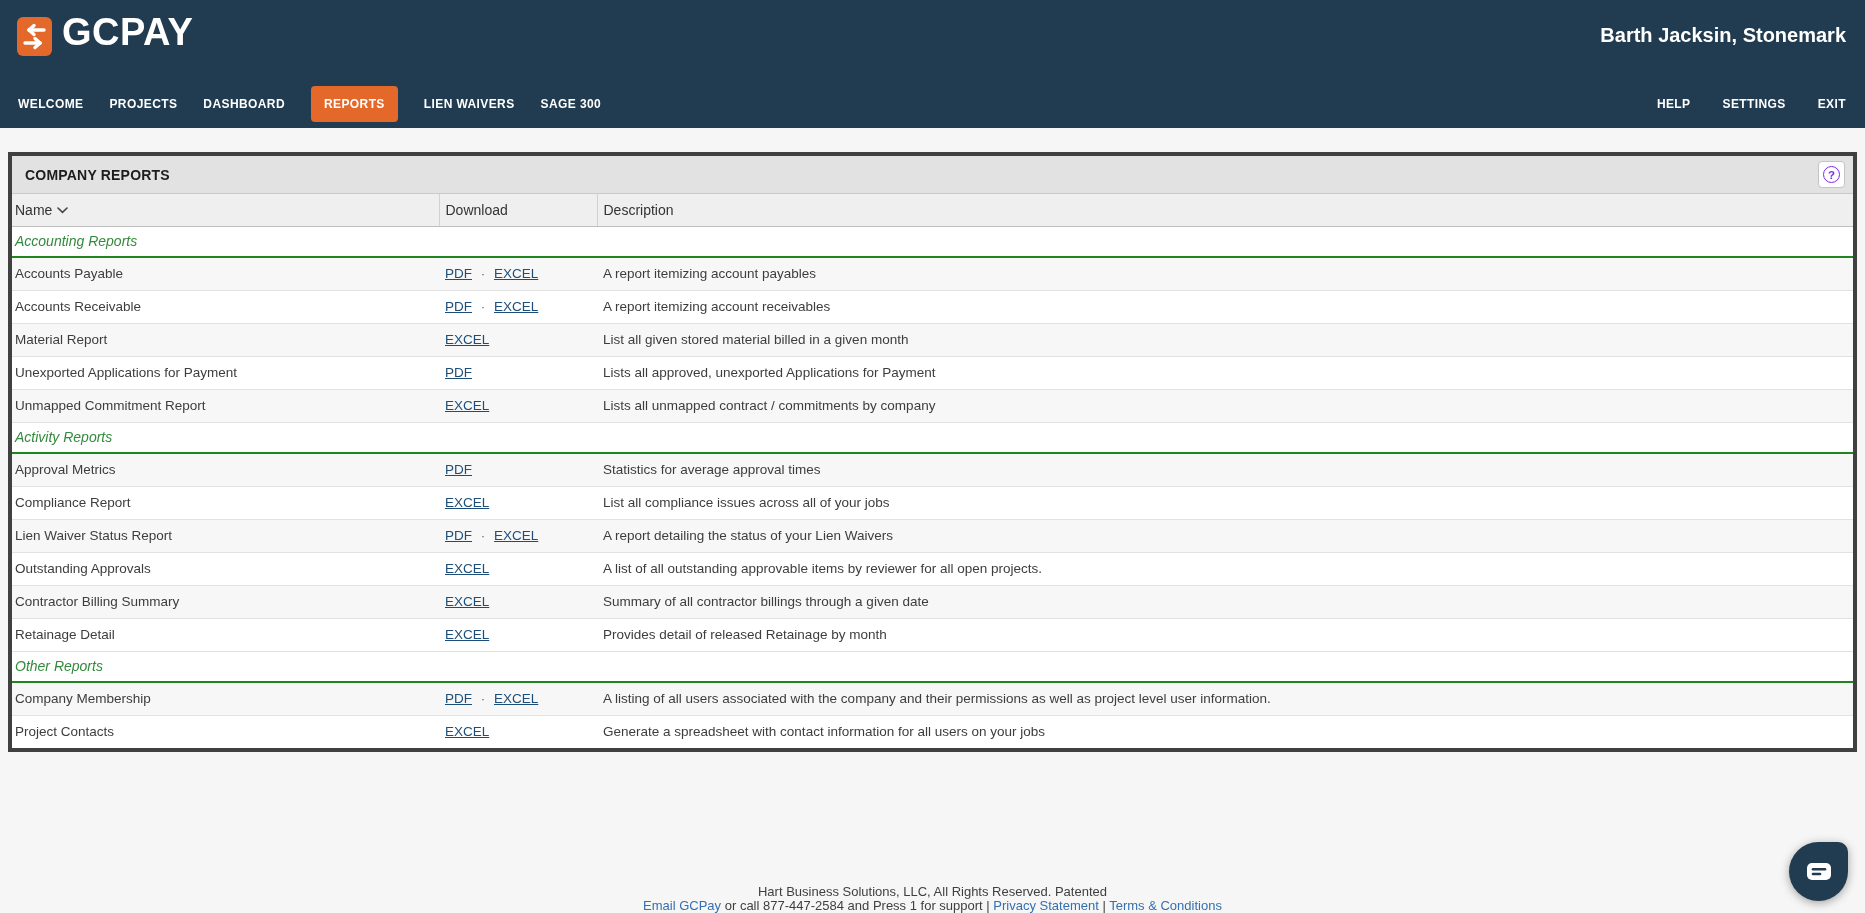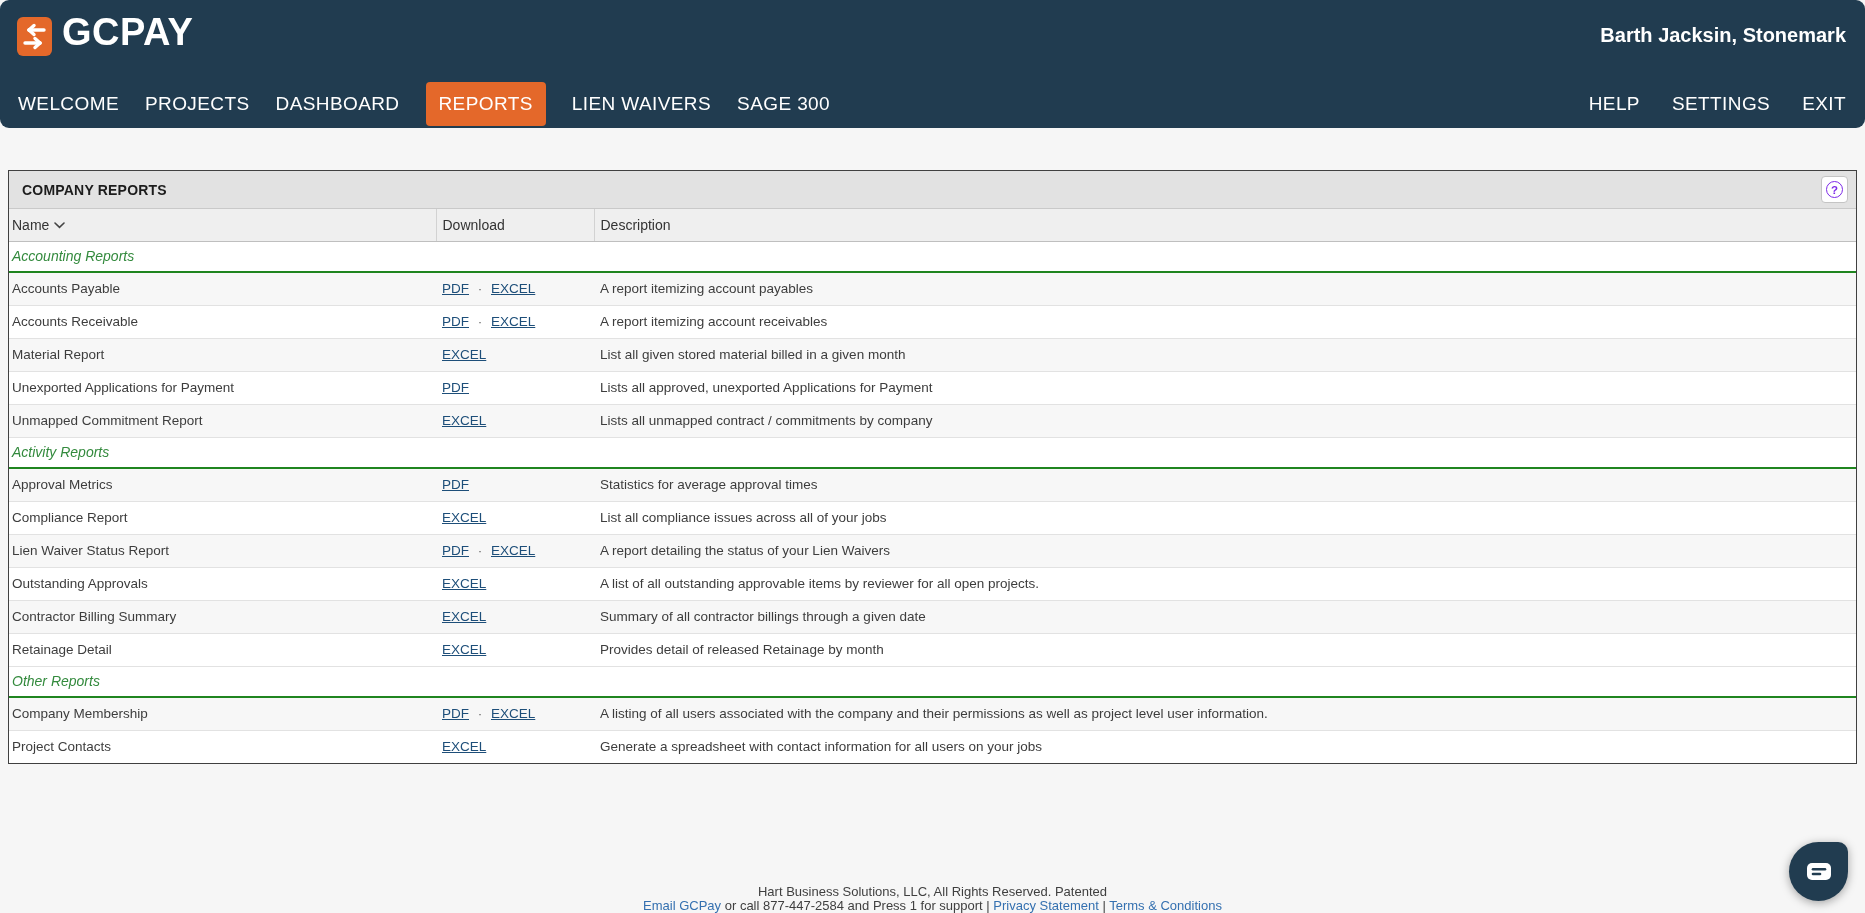--- a/index.html
+++ b/index.html
@@ -1,36 +1,36 @@
 <!DOCTYPE html>
 <html><head>
 <meta charset="utf-8">
 <style>
   * { margin:0; padding:0; box-sizing:border-box; }
   html,body { width:1865px; height:913px; }
   body { font-family:"Liberation Sans", sans-serif; background:#f6f6f6; }
   .page { position:relative; width:1865px; height:913px; overflow:hidden; }
 
   
-  .topbar { position:absolute; top:0; left:0; width:100%; height:128px; background:#213c50;border-radius:9px; }
+  .topbar { position:absolute; top:0; left:0; width:100%; height:128px; background:#213c50; }
   .logo-box { position:absolute; left:17px; top:17px; width:35px; height:39px;
               background:#e4682a; border-radius:6px; display:flex; align-items:center; justify-content:center; }
   .logo-text { position:absolute; left:62px; top:11px; color:#fff; font-size:38px; font-weight:700; letter-spacing:.5px; }
   .username { position:absolute; right:19px; top:24px; color:#fff; font-size:20px; font-weight:700; }
   .nav { position:absolute; bottom:0; height:48px; display:flex; align-items:center; }
   .nav-left { left:18px; }
   .nav-right { right:19px; }
-  .nav a { color:#fff; font-size:19px; font-weight:400; letter-spacing:.4px; text-decoration:none;
+  .nav a { color:#fff; font-size:12px; font-weight:700; letter-spacing:.4px; text-decoration:none;
            margin-right:26px; white-space:nowrap; cursor:pointer; }
   .nav-right a { margin-right:0; margin-left:32px; }
   .nav a.active { background:#e4682a; border-radius:4px; padding:11px 13px; }
 
   
-  .panel { position:absolute; left:8px; top:170px; width:1849px; background:#fff;
-           border:1px solid #404040; }
+  .panel { position:absolute; left:8px; top:152px; width:1849px; background:#fff;
+           border:4px solid #404040; }
   .panel-title-bar { position:relative; height:38px; background:#e2e2e2; border-bottom:1px solid #c9c9c9; }
   .panel-title { position:absolute; left:13px; top:11px; font-size:14px; font-weight:700; color:#1c1c1c; letter-spacing:.2px; }
   .help-btn { position:absolute; right:8px; top:5px; width:27px; height:27px; background:#fff;
               border:1px solid #c4c4c4; border-radius:4px; display:flex; align-items:center; justify-content:center; cursor:pointer; }
   .help-q { width:17px; height:17px; border:1.6px solid #7d2ae8; border-radius:50%; color:#7d2ae8;
             font-size:11.5px; font-weight:700; display:flex; align-items:center; justify-content:center; }
 
   table.reports { width:100%; border-collapse:collapse; table-layout:fixed; }
   col.c-name { width:427px; } col.c-dl { width:158px; }
   th { background:#efefef; border-bottom:1px solid #bfbfbf; height:32px; text-align:left;

